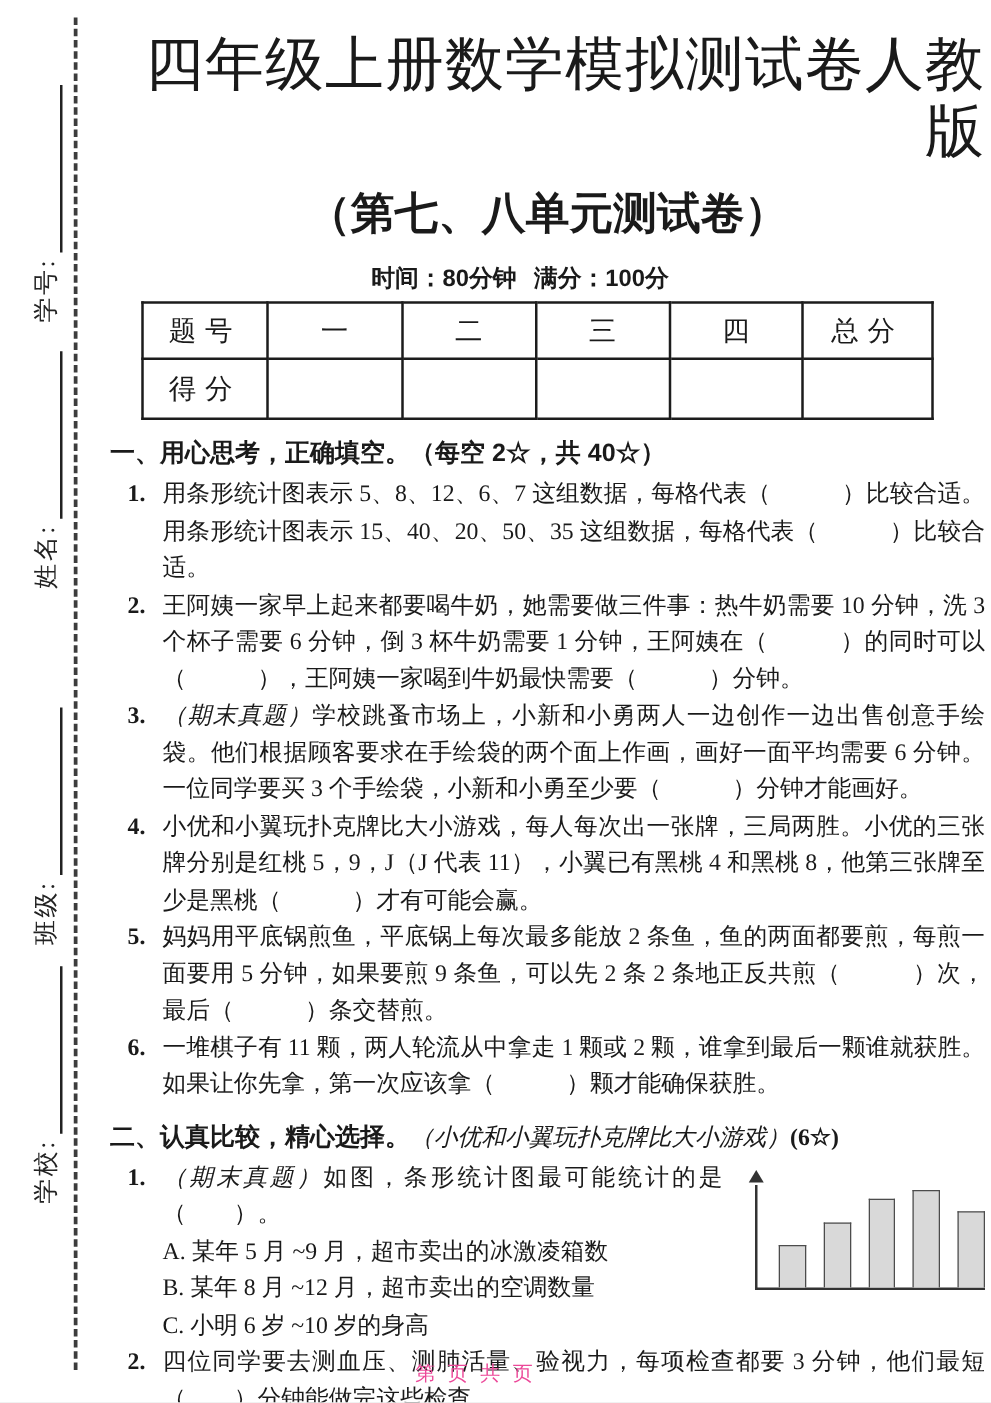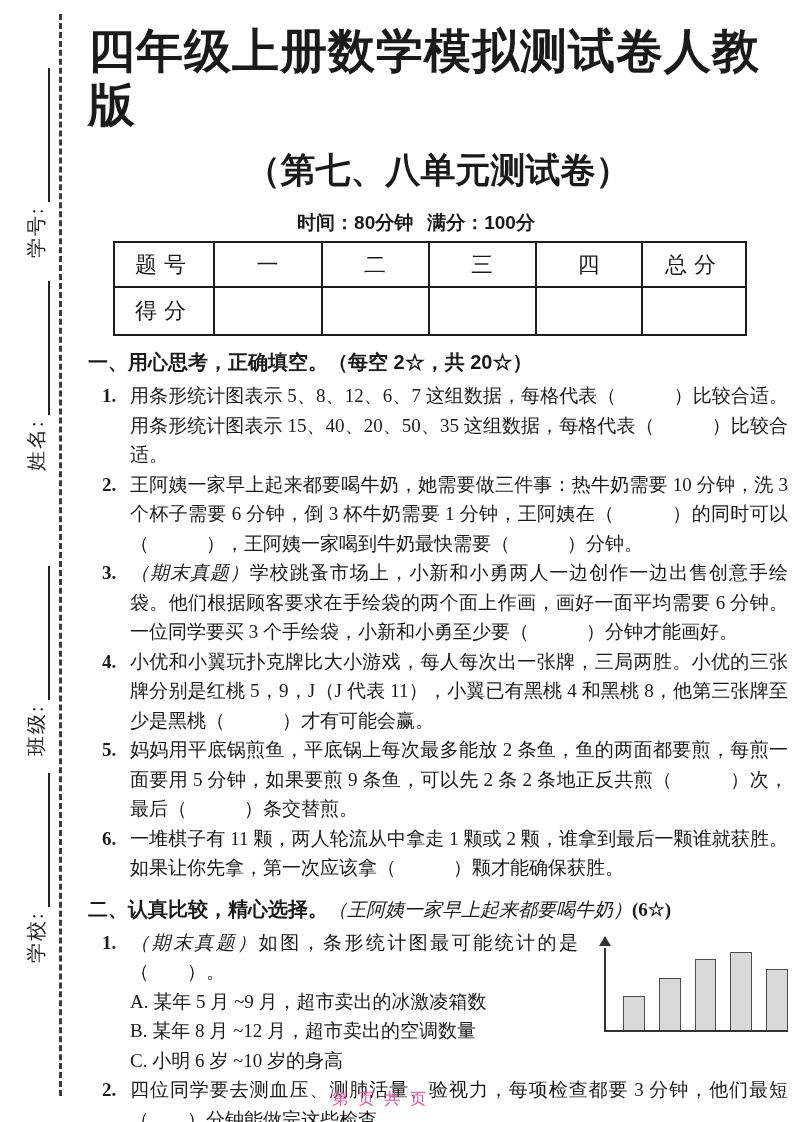--- a/index.html
+++ b/index.html
@@ -12,21 +12,21 @@
   
   .binding-line { position:absolute; left:59px; top:14px; height:1082px; width:0;
     border-left:3px dashed #3c3c3c; }
   
   .side-field { position:absolute; left:-59px; width:190px; height:52px;
     transform:rotate(-90deg); display:flex; align-items:center; }
   .side-field .lbl { font-size:20px; color:#222; white-space:nowrap; letter-spacing:2px; }
   .side-field .blank { flex:1; height:55%; border-bottom:2px solid #222; margin-left:4px; }
   
   .content { position:absolute; left:88px; top:24px; width:700px; }
-  .title { text-align:left; font-family:"Liberation Sans", sans-serif; font-weight:bold;
+  .title { text-align:right; font-family:"Liberation Sans", sans-serif; font-weight:normal;
     font-size:47px; letter-spacing:1px; line-height:1.15; }
   .subtitle { text-align:center; font-family:"Liberation Sans", sans-serif; font-weight:bold;
     font-size:35px; margin-top:15px; }
   .info-line { text-align:center; font-family:"Liberation Sans", sans-serif; font-weight:bold;
     font-size:19px; margin:16px 44px 5px 0; }
   .info-line .gap { display:inline-block; width:14px; }
   
   table.score-table { border-collapse:collapse; margin-left:25px; width:634px;
     table-layout:fixed; }
   table.score-table td { border:2.5px solid #1c1c1c; text-align:center;
@@ -105,21 +105,21 @@
         <td class="wide">得分</td>
         <td></td>
         <td></td>
         <td></td>
         <td></td>
         <td></td>
       </tr>
     </tbody>
       </table>
 
-    <div class="section-heading">一、用心思考，正确填空。（每空 2☆，共 20☆）</div>
+    <div class="section-heading">一、用心思考，正确填空。（每空 2☆，共 40☆）</div>
 
     <div class="question">
       <span class="qnum">1.</span>
       <span>用条形统计图表示 5、8、12、6、7 这组数据，每格代表（　　　）比较合适。用条形统计图表示 15、40、20、50、35 这组数据，每格代表（　　　）比较合适。</span>
     </div>
     <div class="question">
       <span class="qnum">2.</span>
       <span>王阿姨一家早上起来都要喝牛奶，她需要做三件事：热牛奶需要 10 分钟，洗 3 个杯子需要 6 分钟，倒 3 杯牛奶需要 1 分钟，王阿姨在（　　　）的同时可以（　　　），王阿姨一家喝到牛奶最快需要（　　　）分钟。</span>
     </div>
     <div class="question">
@@ -133,21 +133,21 @@
     <div class="question">
       <span class="qnum">5.</span>
       <span>妈妈用平底锅煎鱼，平底锅上每次最多能放 2 条鱼，鱼的两面都要煎，每煎一面要用 5 分钟，如果要煎 9 条鱼，可以先 2 条 2 条地正反共煎（　　　）次，最后（　　　）条交替煎。</span>
     </div>
     <div class="question">
       <span class="qnum">6.</span>
       <span>一堆棋子有 11 颗，两人轮流从中拿走 1 颗或 2 颗，谁拿到最后一颗谁就获胜。如果让你先拿，第一次应该拿（　　　）颗才能确保获胜。</span>
     </div>
 
     <div class="section-heading">
-      <span>二、认真比较，精心选择。</span><span class="note">（王阿姨一家早上起来都要喝牛奶）</span><span class="score">(6☆)</span>
+      <span>二、认真比较，精心选择。</span><span class="note">（小优和小翼玩扑克牌比大小游戏）</span><span class="score">(6☆)</span>
     </div>
 
     <div class="question clearfix">
       <span class="qnum">1.</span>
       <div class="chart">
         <div class="yarrow"></div>
         <div class="chart-plot">
             <div class="bar" style="height: 40.9524%; background: rgb(217, 217, 217); border-color: rgb(76, 76, 76);"></div>
             <div class="bar" style="height: 62.8571%; background: rgb(217, 217, 217); border-color: rgb(76, 76, 76);"></div>
             <div class="bar" style="height: 85.7143%; background: rgb(217, 217, 217); border-color: rgb(76, 76, 76);"></div>

